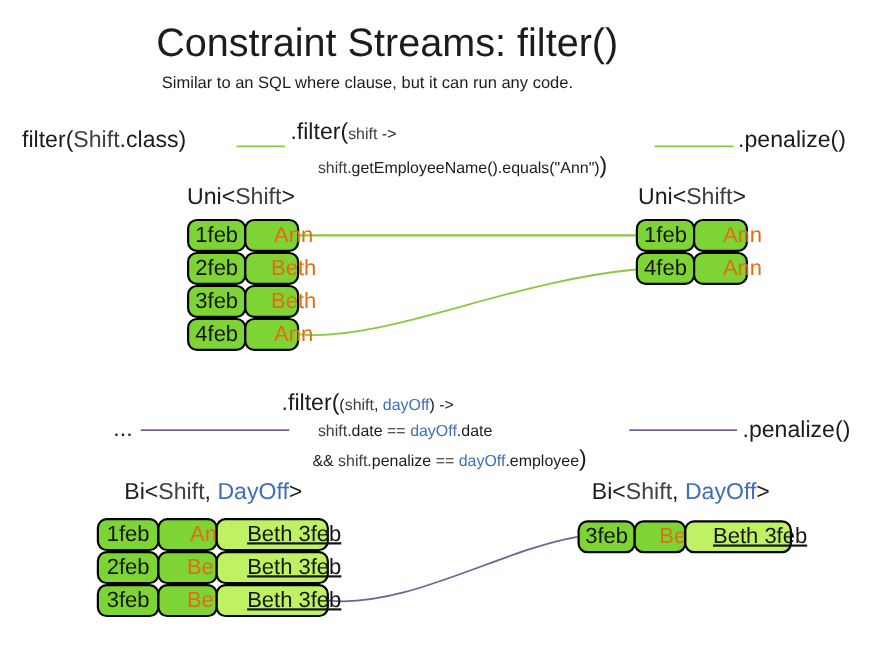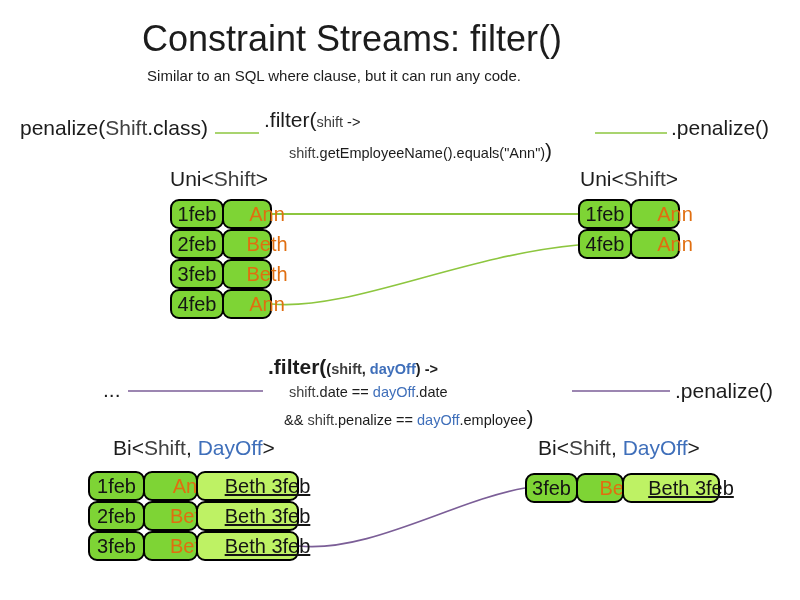--- a/index.html
+++ b/index.html
@@ -48,21 +48,21 @@
     <path d="M272,304 C350,311 460,256 578,245" fill="none" stroke-width="1.6" stroke="#8dc63f"></path>
     <path d="M128,391 H263" fill="none" stroke-width="1.6" stroke="#7b5e97"></path>
     <path d="M572,391 H670" fill="none" stroke-width="1.6" stroke="#7b5e97"></path>
     <path d="M299,546 C370,553 455,500 525,488" fill="none" stroke-width="1.6" stroke="#7b5e97"></path>
   </svg>
 
   <div class="abs title" style="top:18px;">Constraint Streams: filter()</div>
   <div class="abs subtitle" style="top:67px;">Similar to an SQL where clause, but it can run any code.</div>
 
   <div class="abs code" style="left:20px; top:116px;">
-    <span>penalize(</span><span class="g">Shift</span><span>.class)</span>
+    <span>filter(</span><span class="g">Shift</span><span>.class)</span>
   </div>
 
   <div class="abs code" style="left:264px; top:108px;">
     <span>.filter(</span><span class="sm g">shift</span><span class="sm"> -&gt;</span>
   </div>
   <div class="abs code sm" style="left:289px; top:139px;">
     <span class="g">shift</span><span>.getEmployeeName().equals("Ann")</span><span class="big">)</span>
   </div>
 
   <div class="abs code" style="left:671px; top:116px;">.penalize()</div>
@@ -99,21 +99,21 @@
       <div class="cell w-name orange-txt">Ann</div>
     </div>
     <div class="row">
       <div class="cell w-date">4feb</div>
       <div class="cell w-name orange-txt">Ann</div>
     </div>
   </div>
 
   <div class="abs code" style="left:103px; top:378px;">...</div>
 
-  <div class="abs code" style="left:268px; top:355px;font-weight:bold;">
+  <div class="abs code" style="left:256px; top:355px;">
     <span>.filter(</span><span class="sm">(</span><span class="sm g">shift</span><span class="sm">, </span><span class="sm b">dayOff</span><span class="sm">)</span><span class="sm"> -&gt;</span>
   </div>
   <div class="abs code sm" style="left:289px; top:384px;">
     <span class="g">shift</span><span>.date == </span><span class="b">dayOff</span><span>.date</span>
   </div>
   <div class="abs code sm" style="left:284px; top:406px;">
     <span>&amp;&amp; </span><span class="g">shift</span><span>.penalize == </span><span class="b">dayOff</span><span>.employee</span><span class="big">)</span>
   </div>
 
   <div class="abs code" style="left:675px; top:379px;">.penalize()</div>

